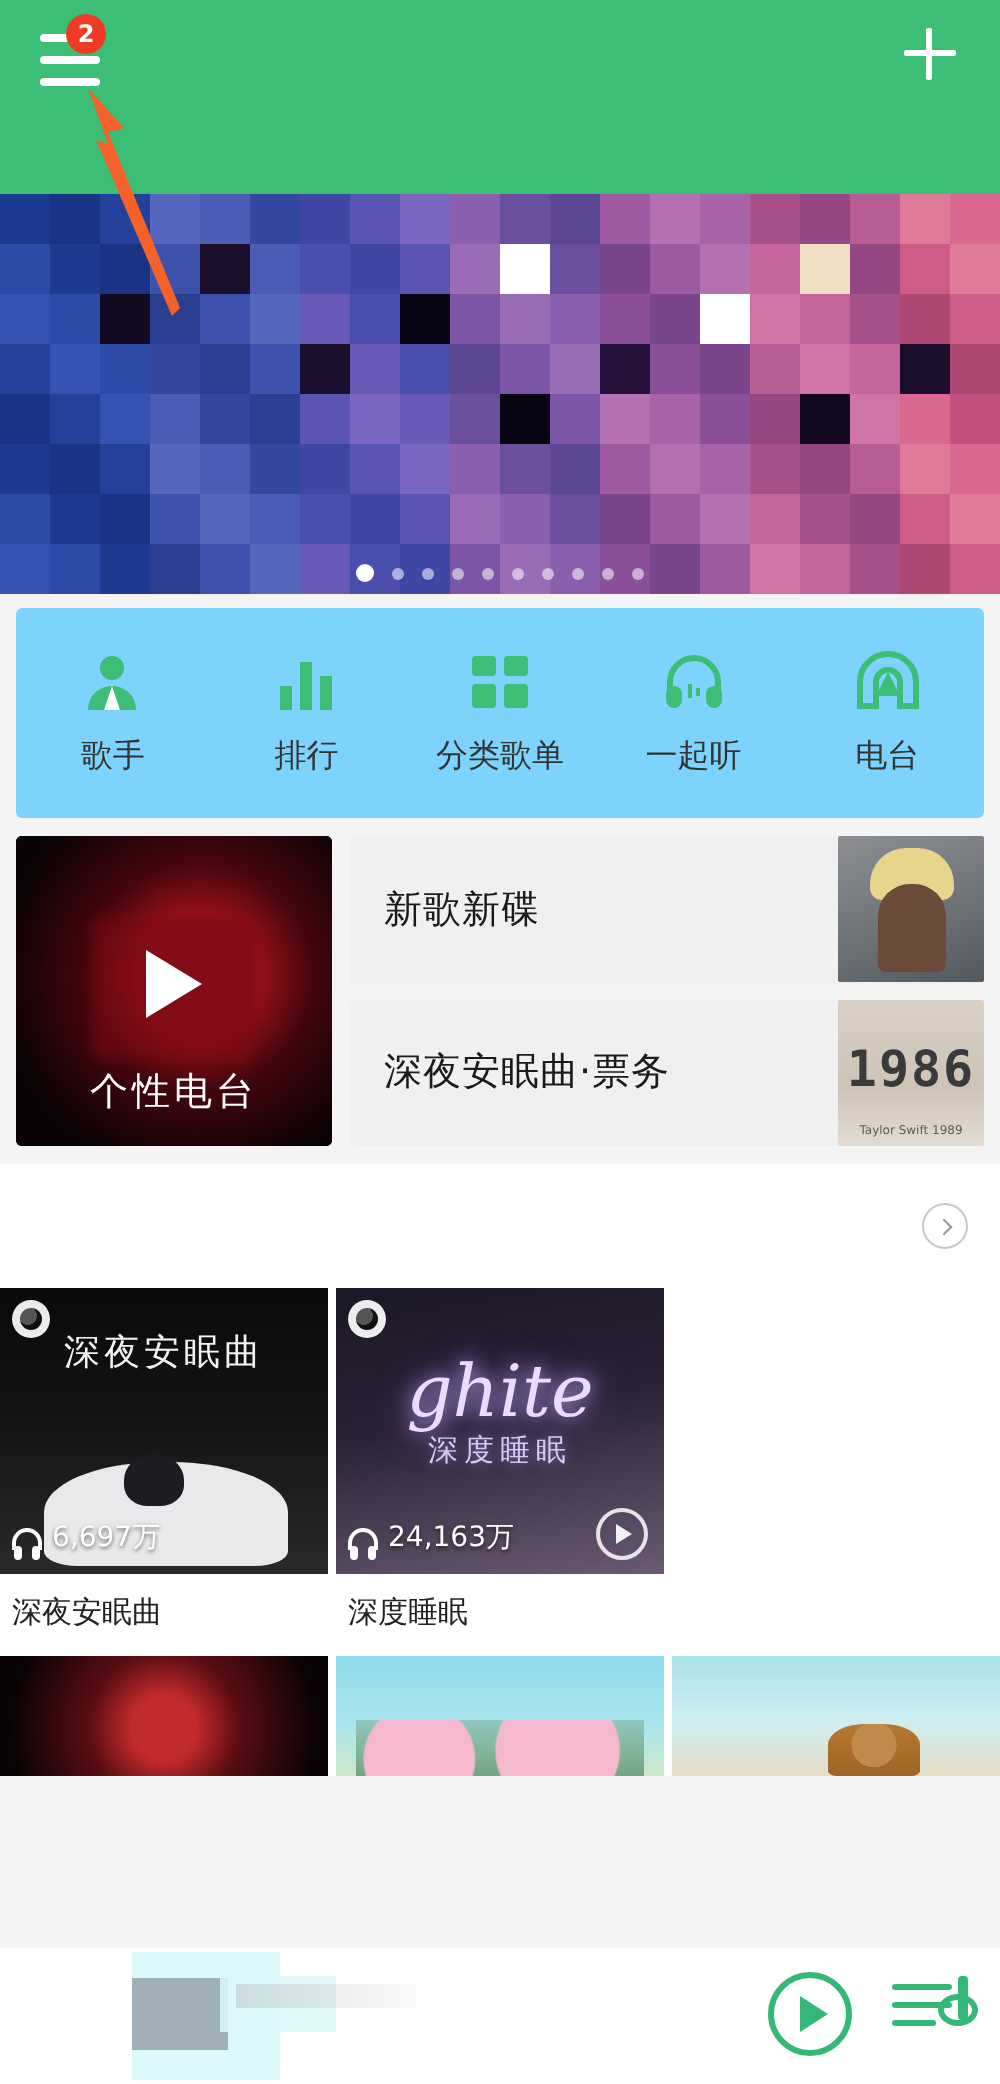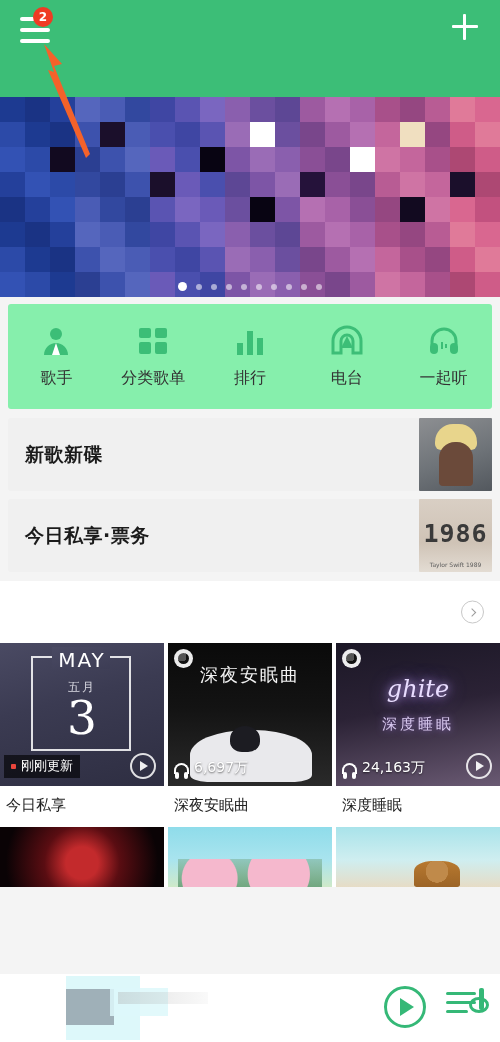--- a/index.html
+++ b/index.html
@@ -42,21 +42,21 @@
   .banner { position: relative; width: 500px; height: 200px; overflow: hidden; background: #2b3a8c; }
   .mosaic { position: absolute; inset: 0; display: grid;
             grid-template-columns: repeat(20, 25px); grid-template-rows: repeat(8, 25px); }
   .mosaic i { display: block; }
   .dots { position: absolute; left: 0; bottom: 6px; width: 100%; display: flex;
           justify-content: center; align-items: center; gap: 9px; }
   .dot { width: 6px; height: 6px; border-radius: 50%; background: rgba(255,255,255,.55); }
   .dot.active { width: 9px; height: 9px; background: #ffffff; }
 
   
-  .quick { position: relative; margin: 7px 8px 0; background: #86efac; border-radius: 3px;
+  .quick { position: relative; margin: 7px 8px 0; background: #7dd3fc; border-radius: 3px;
            height: 105px; display: flex; align-items: center; }
   .quick-item { flex: 1; display: flex; flex-direction: column; align-items: center; gap: 11px; }
   .quick-label { font-size: 16px; color: #333333; }
   .qi { width: 32px; height: 32px; position: relative; }
 
   
   .promo { display: flex; gap: 9px; margin: 9px 8px 0; }
   .promo-left { position: relative; width: 158px; height: 155px; border-radius: 3px;
                 overflow: hidden; background: #120305; }
   .promo-left .art { position: absolute; inset: 0;
@@ -67,21 +67,21 @@
         background: rgba(120,10,20,.55); border-radius: 6px; filter: blur(3px); }
   .play-tri { position: absolute; left: 50%; top: 48%; transform: translate(-50%,-50%);
               width: 0; height: 0; border-left: 28px solid #ffffff;
               border-top: 17px solid transparent; border-bottom: 17px solid transparent; }
   .promo-left .cap { position: absolute; left: 0; bottom: 14px; width: 100%; text-align: center;
                      color: #ffffff; font-size: 19px; letter-spacing: 2px; }
   .promo-right { flex: 1; display: flex; flex-direction: column; gap: 8px; }
   .promo-row { position: relative; flex: 1; background: #f0f0f0; border-radius: 3px;
                display: flex; align-items: center; padding-left: 17px; }
   .promo-texts { flex: 1; }
-  .promo-title { font-size: 19px; color: #1b1b1b; font-weight: bold; letter-spacing: .5px; }
+  .promo-title { font-size: 19px; color: #1b1b1b; font-weight: normal; letter-spacing: .5px; }
   .promo-sub { font-size: 14px; color: #9a9a9a; margin-top: 6px; }
   .promo-thumb { width: 73px; height: 73px; margin-right: 0; border-radius: 1px; overflow: hidden;
                  position: relative; }
   .thumb-x { background: linear-gradient(160deg,#8d8f92 0%, #6e7378 55%, #53585e 100%); }
   .thumb-x:before { content:""; position:absolute; left:16px; top:6px; width:42px; height:26px;
         background: #e8d58c; border-radius: 18px 18px 6px 6px; }
   .thumb-x:after { content:""; position:absolute; left:20px; top:24px; width:34px; height:44px;
         background: #6b4a3a; border-radius: 16px 16px 4px 4px; }
   .thumb-ts { background: linear-gradient(180deg,#d9cfc4 0%, #cfc3b6 60%, #e3dcd3 100%); }
   .thumb-ts .num { position: absolute; left: 0; top: 20px; width: 100%; text-align: center;
@@ -148,21 +148,21 @@
      color: #f2f2f2; font-size: 18px; letter-spacing: 2px; }
   .sleep-body { position: absolute; left: 22px; bottom: 4px; width: 122px; height: 52px;
      background: #e9e9ec; border-radius: 48% 48% 14% 14%; }
   .sleep-head { position: absolute; left: 62px; bottom: 34px; width: 30px; height: 26px;
      background: #1c1c22; border-radius: 50% 50% 40% 40%; }
 
   
   .deep { position: absolute; inset: 0;
      background: linear-gradient(170deg,#1b1726 0%, #2b2235 45%, #6a5a73 100%); }
   .deep-neon { position: absolute; left: 0; top: 32px; width: 100%; text-align: center;
-     color: #e9ddff; font-size: 24px; font-family: "DejaVu Serif", serif; font-style: italic;
+     color: #e9ddff; font-size: 36px; font-family: "DejaVu Serif", serif; font-style: italic;
      text-shadow: 0 0 9px #b39ddb, 0 0 18px #7e57c2; }
   .deep-sub { position: absolute; left: 0; top: 72px; width: 100%; text-align: center;
      color: #d8c8ef; font-size: 15px; letter-spacing: 3px; text-shadow: 0 0 7px #8e6fc4; }
 
   
   .cards2 { display: flex; gap: 4px; background: #ffffff; }
   .card2 { width: 164px; height: 60px; overflow: hidden; }
   .art-concert { width: 100%; height: 100%;
      background: radial-gradient(circle at 50% 60%, #c32a2c 0 18%, #5a0d12 42%, #0a0305 85%); }
   .art-sakura { width: 100%; height: 100%;
@@ -404,107 +404,94 @@
             <circle cx="16" cy="9" r="6" fill="#3cbe77"></circle>
             <path d="M4 30c0-7 5.5-12 12-12s12 5 12 12z" fill="#3cbe77"></path>
             <path d="M16 18l-4 12h8z" fill="#ffffff"></path>
           </svg>
       </span>
       <span class="quick-label">歌手</span>
     </div>
     <div class="quick-item">
       <span class="qi">
         <svg viewBox="0 0 32 32" width="32" height="32">
+            <rect x="3" y="18" width="6" height="12" fill="#3cbe77"></rect>
+            <rect x="13" y="6" width="6" height="24" fill="#3cbe77"></rect>
+            <rect x="23" y="13" width="6" height="17" fill="#3cbe77"></rect>
+          </svg>
+      </span>
+      <span class="quick-label">排行</span>
+    </div>
+    <div class="quick-item">
+      <span class="qi">
+        <svg viewBox="0 0 32 32" width="32" height="32">
             <rect x="2" y="3" width="12" height="10" rx="2" fill="#3cbe77"></rect>
             <rect x="18" y="3" width="12" height="10" rx="2" fill="#3cbe77"></rect>
             <rect x="2" y="17" width="12" height="12" rx="2" fill="#3cbe77"></rect>
             <rect x="18" y="17" width="12" height="12" rx="2" fill="#3cbe77"></rect>
           </svg>
       </span>
       <span class="quick-label">分类歌单</span>
-    </div>
-    <div class="quick-item">
-      <span class="qi">
-        <svg viewBox="0 0 32 32" width="32" height="32">
-            <rect x="3" y="18" width="6" height="12" fill="#3cbe77"></rect>
-            <rect x="13" y="6" width="6" height="24" fill="#3cbe77"></rect>
-            <rect x="23" y="13" width="6" height="17" fill="#3cbe77"></rect>
-          </svg>
-      </span>
-      <span class="quick-label">排行</span>
-    </div>
-    <div class="quick-item">
-      <span class="qi">
-        <svg viewBox="0 0 32 32" width="32" height="32">
-            <path d="M16 2a14 14 0 0 1 14 14v12H22V16a6 6 0 0 0-12 0v12H2V16A14 14 0 0 1 16 2z" fill="none" stroke="#3cbe77" stroke-width="3"></path>
-            <path d="M16 11l6 12H10z" fill="#3cbe77"></path>
-          </svg>
-      </span>
-      <span class="quick-label">电台</span>
     </div>
     <div class="quick-item">
       <span class="qi">
         <svg viewBox="0 0 32 32" width="32" height="32">
             <path d="M4 20v-4a12 12 0 0 1 24 0v4" fill="none" stroke="#3cbe77" stroke-width="3"></path>
             <rect x="2" y="18" width="8" height="11" rx="4" fill="#3cbe77"></rect>
             <rect x="22" y="18" width="8" height="11" rx="4" fill="#3cbe77"></rect>
             <rect x="13" y="17" width="2" height="7" fill="#3cbe77"></rect>
             <rect x="17" y="19" width="2" height="4" fill="#3cbe77"></rect>
           </svg>
       </span>
       <span class="quick-label">一起听</span>
     </div>
+    <div class="quick-item">
+      <span class="qi">
+        <svg viewBox="0 0 32 32" width="32" height="32">
+            <path d="M16 2a14 14 0 0 1 14 14v12H22V16a6 6 0 0 0-12 0v12H2V16A14 14 0 0 1 16 2z" fill="none" stroke="#3cbe77" stroke-width="3"></path>
+            <path d="M16 11l6 12H10z" fill="#3cbe77"></path>
+          </svg>
+      </span>
+      <span class="quick-label">电台</span>
+    </div>
   </div>
 
   <div class="promo">
+    <div class="promo-left">
+      <span class="art"></span>
+      <span class="play-tri"></span>
+      <span class="cap">个性电台</span>
+    </div>
     <div class="promo-right">
       <div class="promo-row">
         <div class="promo-texts">
           <div class="promo-title">新歌新碟</div>
         </div>
         <div class="promo-thumb thumb-x"></div>
       </div>
       <div class="promo-row">
         <div class="promo-texts">
-          <div class="promo-title">今日私享·票务</div>
+          <div class="promo-title">深夜安眠曲·票务</div>
         </div>
         <div class="promo-thumb thumb-ts">
           <span class="num">1986</span>
           <span class="tsfoot">Taylor Swift   1989</span>
         </div>
       </div>
     </div>
   </div>
 
   <div class="sec">
     <span class="sec-more">
       <i class="chev"></i>
     </span>
   </div>
 
   <div class="cards">
 
-    <div class="card">
-      <div class="card-art">
-        <span class="cal"></span>
-        <span class="cal-frame"></span>
-        <span class="cal-may-bg"></span>
-        <span class="cal-may">MAY</span>
-        <span class="cal-cn">五月</span>
-        <span class="cal-day">3</span>
-        <span class="update-tag">
-          <i class="update-dot"></i>
-          <b style="font-weight:normal">刚刚更新</b>
-        </span>
-        <span class="play-circle">
-            <i></i>
-          </span>
-      </div>
-      <div class="card-name">今日私享</div>
-    </div>
 
     <div class="card">
       <div class="card-art">
         <span class="sleep"></span>
         <span class="sleep-body"></span>
         <span class="sleep-head"></span>
         <span class="sleep-title">深夜安眠曲</span>
         <span class="corner-badge">
             <i></i>
           </span>

